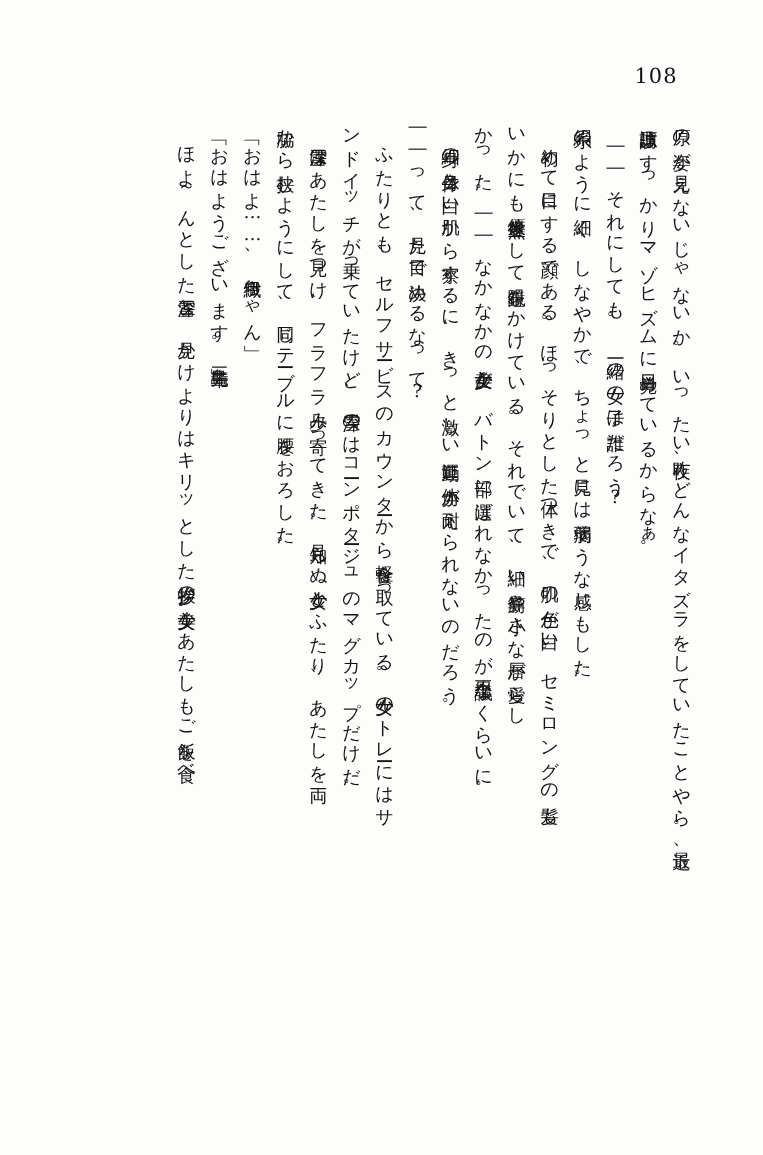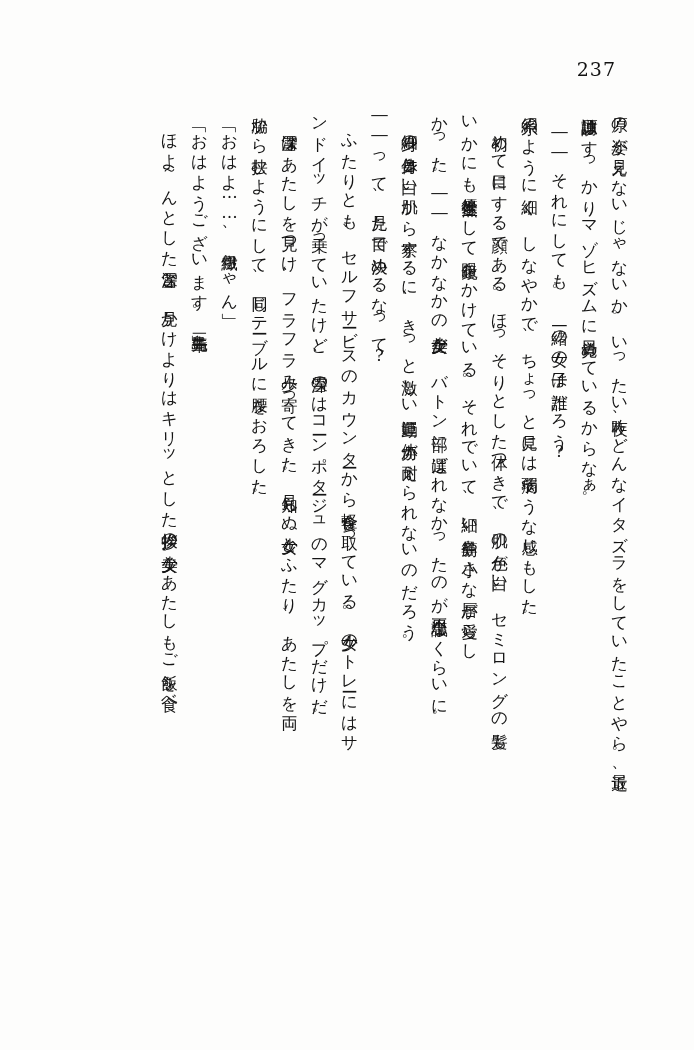--- a/index.html
+++ b/index.html
@@ -56,21 +56,21 @@
   }
   .tcol.indent {
     padding-top: 17px;
   }
 </style>
 </head>
 <body>
 
 <div class="page">
 
-  <div class="page-number">237</div>
+  <div class="page-number">108</div>
 
   <div class="text-body">
     <div class="tcol">原の姿が見えないじゃないか。いったい昨夜、どんなイタズラをしていたことやら。最近、</div>
     <div class="tcol">諏訪原はすっかりマゾヒズムに目覚めているからなぁ。</div>
     <div class="tcol indent">――それにしても。　一緒の女の子は誰だろう?</div>
     <div class="tcol">絹糸のように細く、しなやかで、ちょっと見には病弱そうな感じもした。</div>
     <div class="tcol indent">初めて目にする顔である。ほっそりとした体つきで、肌の色が白い。セミロングの髪も</div>
     <div class="tcol">いかにも優等生然として眼鏡をかけている。それでいて、細い鼻筋や小さな唇が愛らし</div>
     <div class="tcol">かった。――なかなかの美少女だ。バトン部に選ばれなかったのが不思議なくらいに。</div>
     <div class="tcol indent">細身の身体と白い肌から察するに、きっと激しい運動に体力が耐えられないのだろう。</div>

